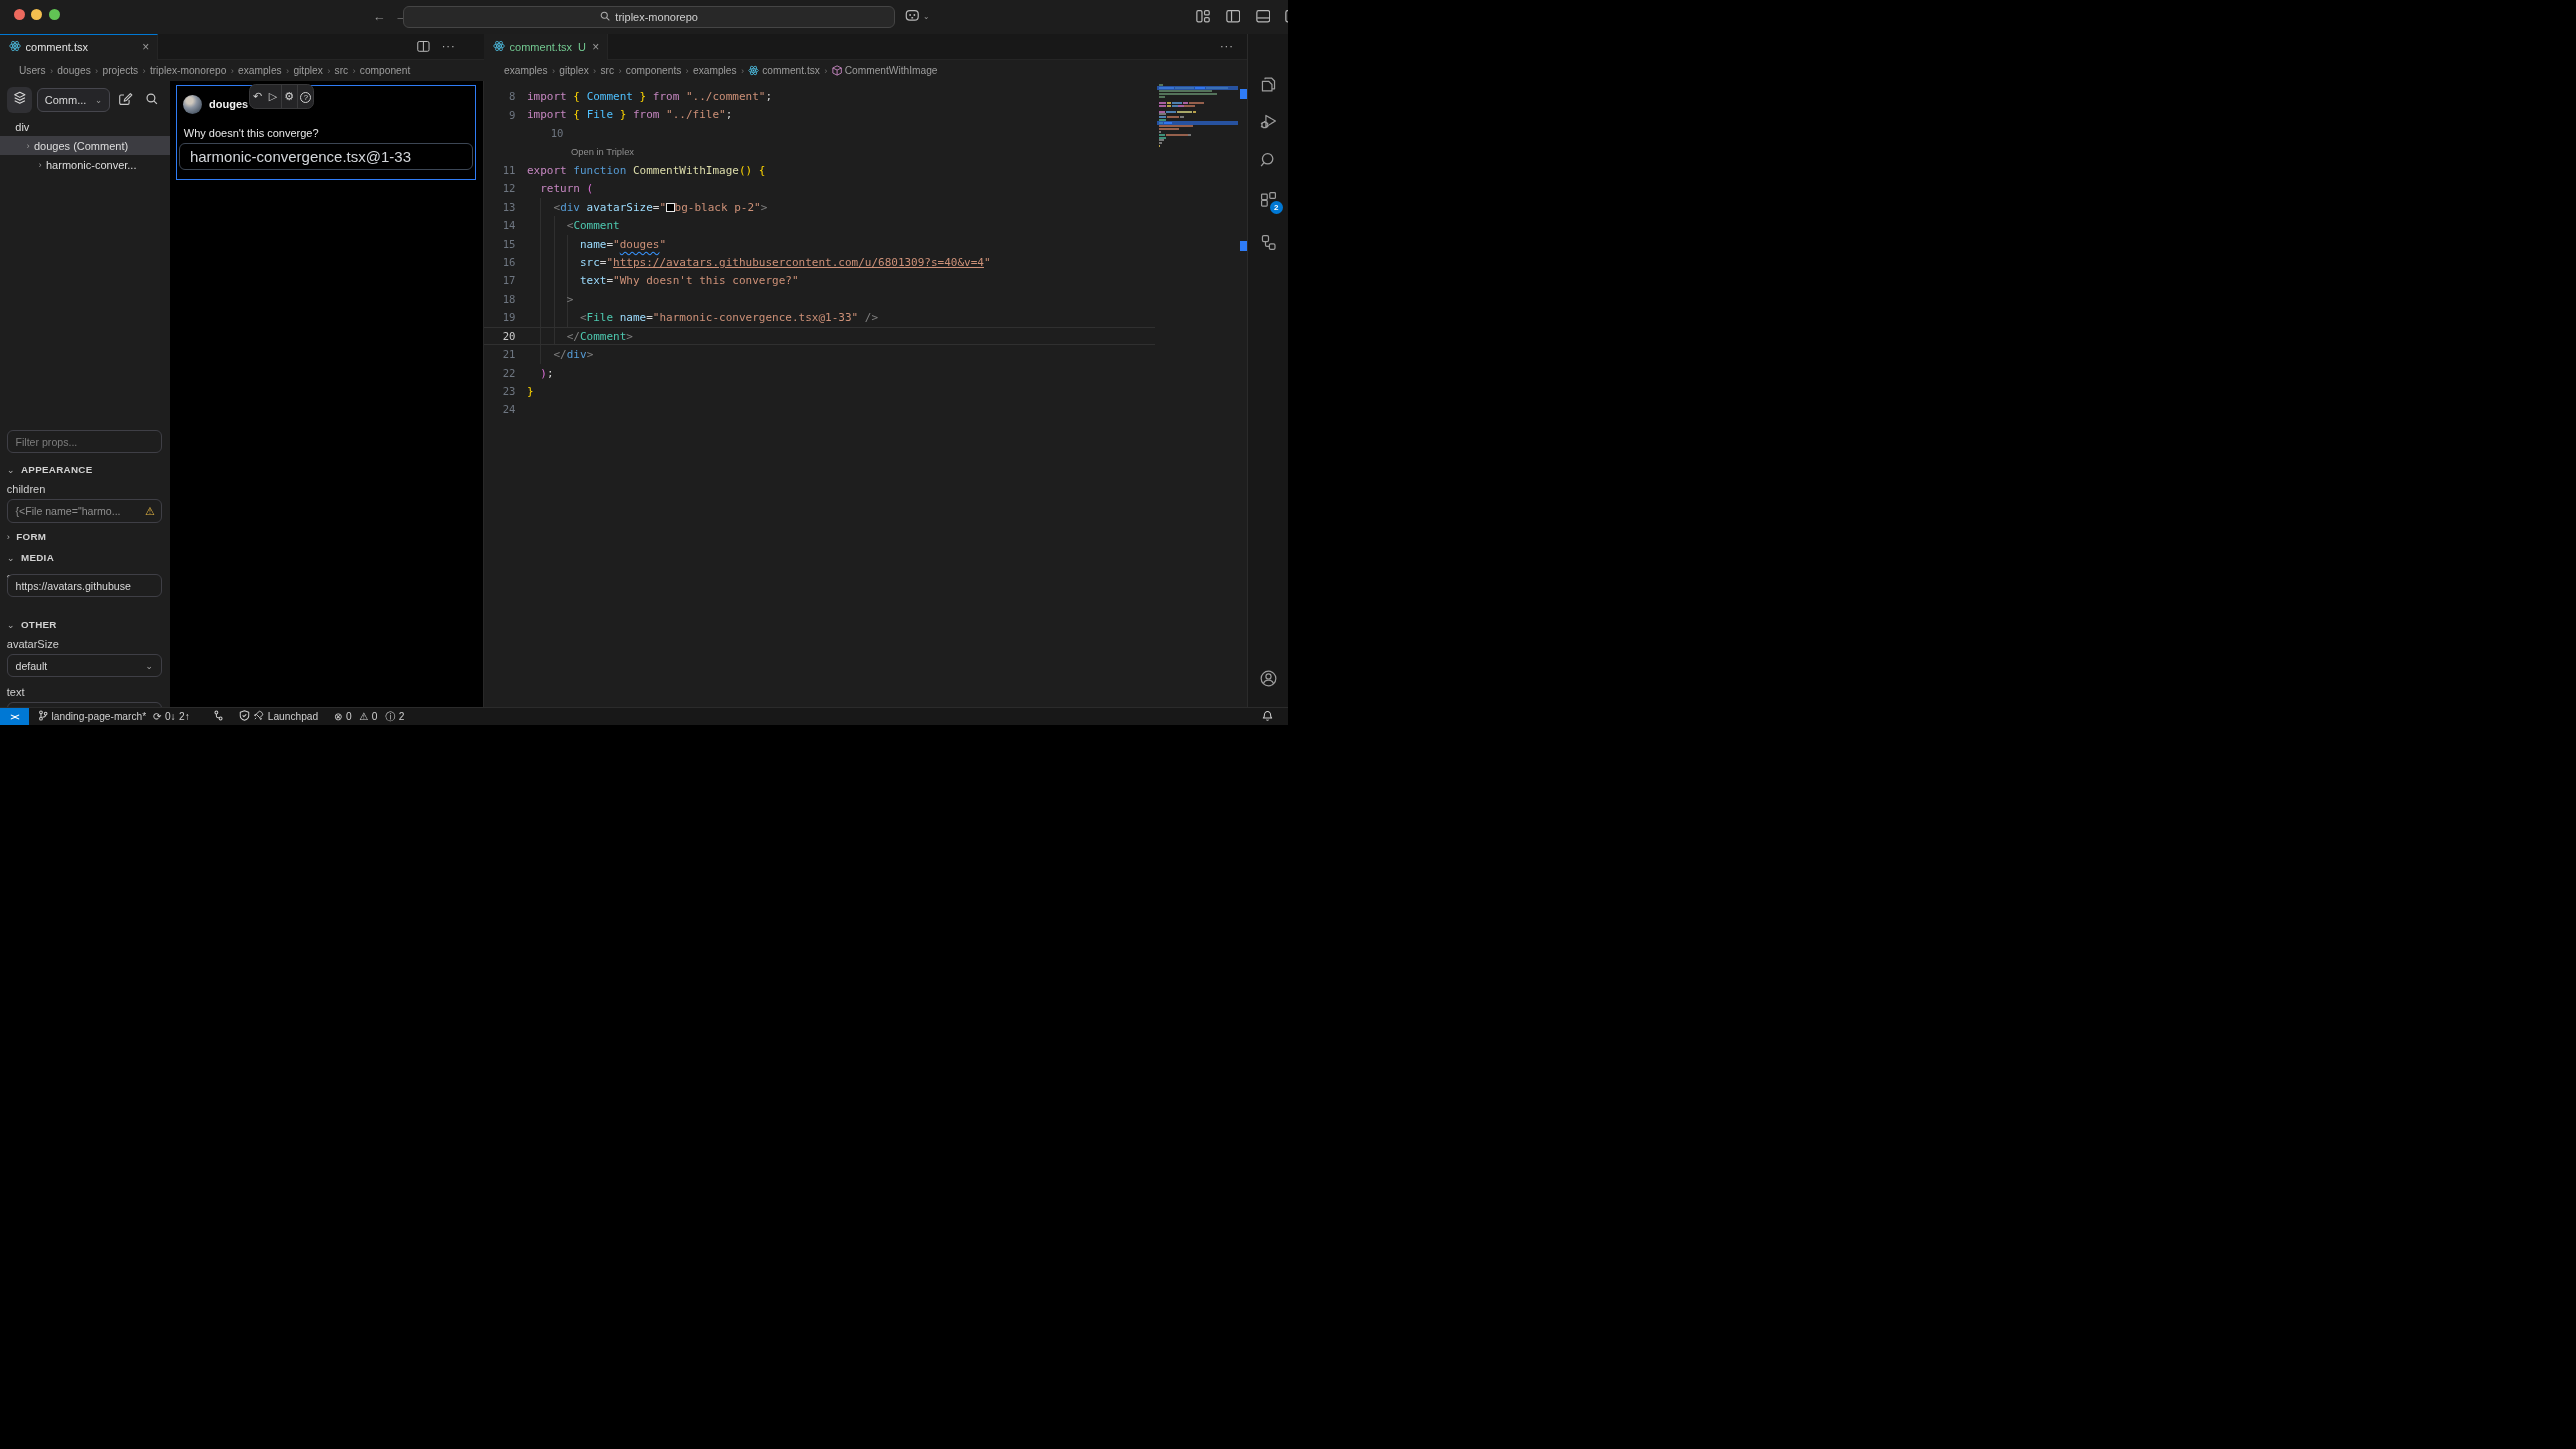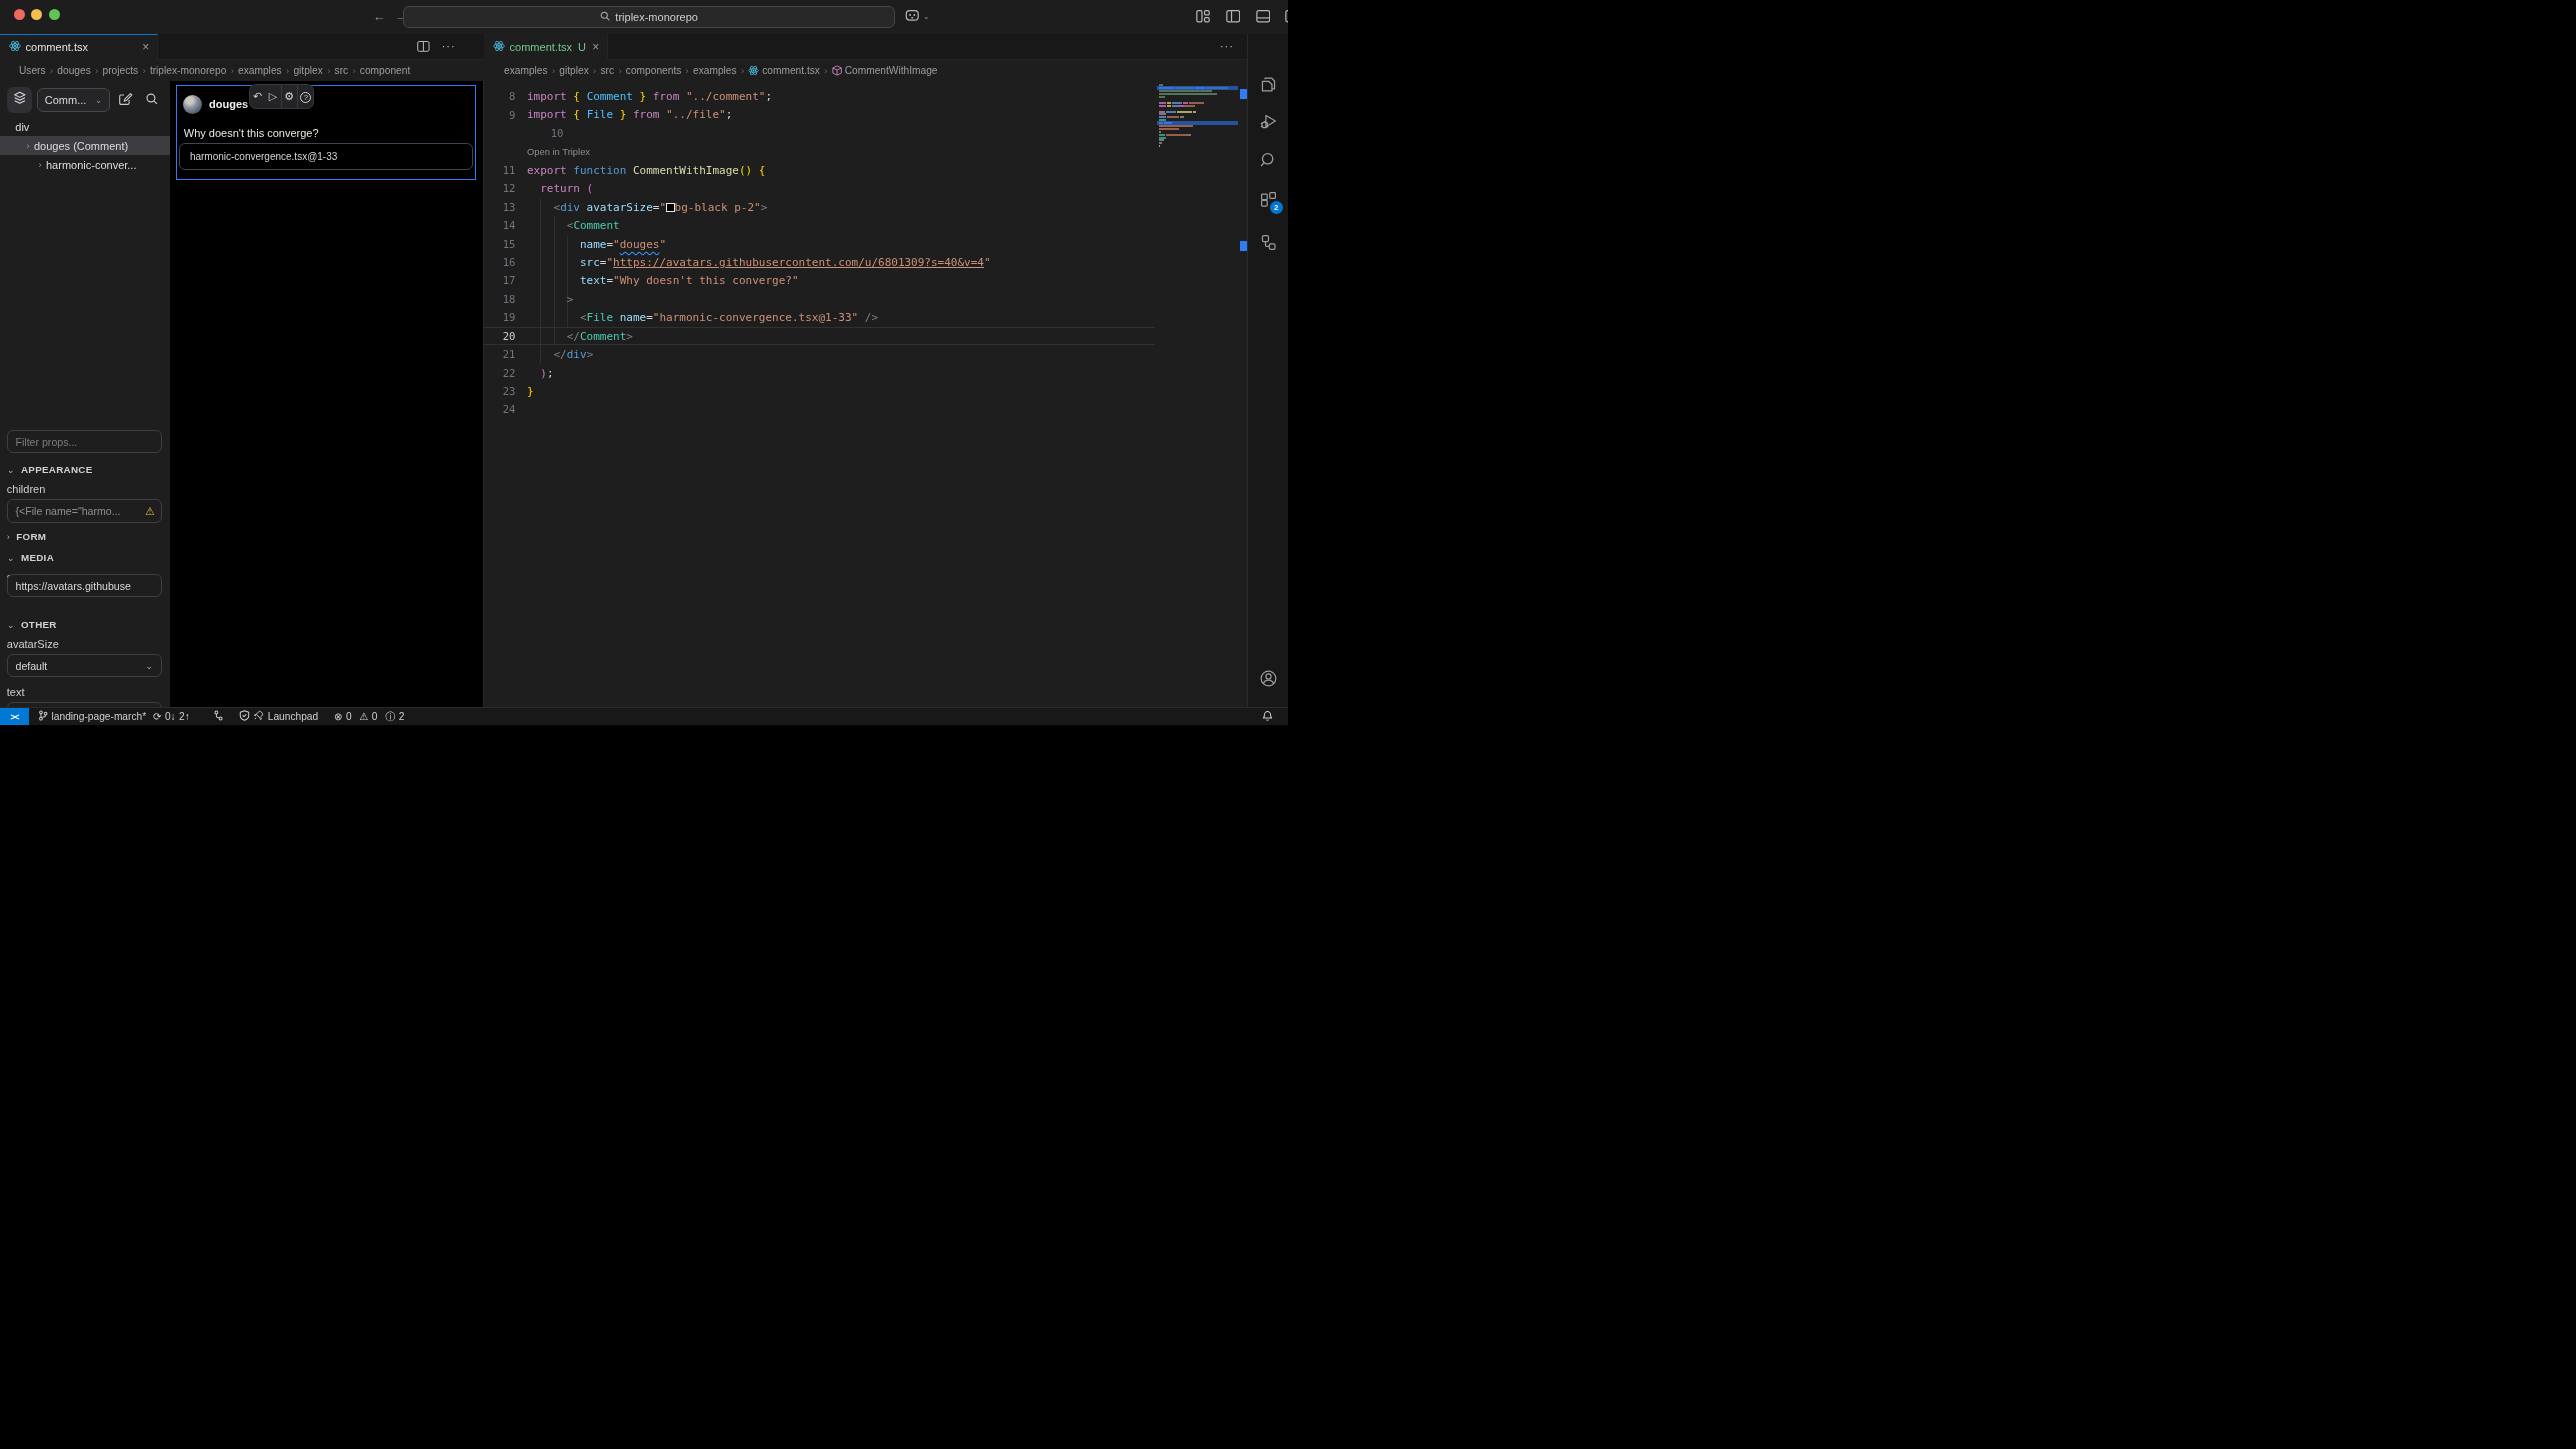--- a/index.html
+++ b/index.html
@@ -64,21 +64,21 @@
   .pselect { cursor:pointer; }
   .pselect .chev { margin-left:auto; color:#a0a0a0; font-size:9.4px; }
   .childwrap { position:absolute; left:6.8px; width:155px; height:24px; border:0.9px solid #3f3f46; border-radius:6px; display:flex; align-items:center; padding:0 6px 0 7.7px; }
   .childwrap .val { flex:1; overflow:hidden; white-space:nowrap; font-size:10.6px; }
 
   
   .pvbox { position:absolute; left:6px; top:4.3px; width:300px; height:95px; border:1.3px solid #2f7cf6; background:#000; }
   .pvavatar { position:absolute; left:6px; top:8.5px; width:19px; height:19px; border-radius:50%; background:radial-gradient(circle at 35% 30%, #cfc8bd 0 18%, #8a93a0 40%, #4f5b6a 75%, #333c47 100%); }
   .pvname { position:absolute; left:32px; top:12px; font-size:11px; font-weight:bold; color:#f2f2f2; }
   .pvmsg { position:absolute; left:6.8px; top:41px; font-size:11px; color:#e8e8e8; }
-  .pvchip { position:absolute; left:1.7px; top:57px; width:294px; height:26.4px; border:0.9px solid #3c4654; border-radius:6px; display:flex; align-items:center; padding:0 10.2px; font-size:10px; color:#d3d6da; cursor:pointer; }
+  .pvchip { position:absolute; left:1.7px; top:57px; width:294px; height:26.4px; border:0.9px solid #3c4654; border-radius:6px; display:flex; align-items:center; padding:0 10.2px; font-size:15px; color:#d3d6da; cursor:pointer; }
   .pvtoolbar { position:absolute; left:72px; top:-2.6px; height:25.6px; background:#242426; border:0.9px solid #38383a; border-radius:6.8px; display:flex; align-items:center; box-shadow:0 2.6px 6.8px rgba(0,0,0,.5); }
   .ptb { width:15.3px; text-align:center; color:#d2d2d2; font-size:11px; cursor:pointer; padding:0 2.6px; }
   .ptb-div { width:0.9px; height:24px; background:#3a3a3c; }
   .helpcirc { display:inline-flex; width:11px; height:11px; border:1px solid #d2d2d2; border-radius:50%; font-size:7.7px; align-items:center; justify-content:center; }
 
   
   .crow { position:absolute; left:0; width:673px; height:18.4px; display:flex; align-items:center; }
   .ln { width:31.5px; text-align:right; font-family:"DejaVu Sans Mono", monospace; font-size:10.6px; color:#6e7681; flex:none; }
   .ln.cur { color:#cccccc; }
   .ctext { position:absolute; left:43px; font-family:"DejaVu Sans Mono", monospace; font-size:11px; white-space:pre; }
@@ -370,21 +370,21 @@
             <span class="ctext"><span class="tk-kw">import</span><span class="tk-b1"> { </span><span class="tk-typ">Comment</span><span class="tk-b1"> } </span><span class="tk-kw">from</span><span class="tk-str"> "../comment"</span><span class="tk-pun">;</span></span>
           </div>
           <div class="crow" style="top: 24.4px;">
             <span class="ln">9</span>
             <span class="ctext"><span class="tk-kw">import</span><span class="tk-b1"> { </span><span class="tk-typ">File</span><span class="tk-b1"> } </span><span class="tk-kw">from</span><span class="tk-str"> "../file"</span><span class="tk-pun">;</span></span>
           </div>
           <div class="crow" style="top: 43px; margin-left: 48px;">
             <span class="ln">10</span>
             <span class="ctext"></span>
           </div>
-          <div class="crow" style="top: 61px;">
+          <div class="crow" style="top: 61px; margin-left: 44px;">
             <span class="lens">Open in Triplex</span>
           </div>
           <div class="crow" style="top: 80px;">
             <span class="ln">11</span>
             <span class="ctext"><span class="tk-kw">export </span><span class="tk-kw2">function </span><span class="tk-fn">CommentWithImage</span><span class="tk-b1">()</span><span class="tk-pun"> </span><span class="tk-b1">{</span></span>
           </div>
           <div class="crow" style="top: 98px;">
             <span class="ln">12</span>
             <span class="ctext"><span class="tk-pun">  </span><span class="tk-kw">return </span><span class="tk-b2">(</span></span>
           </div>

